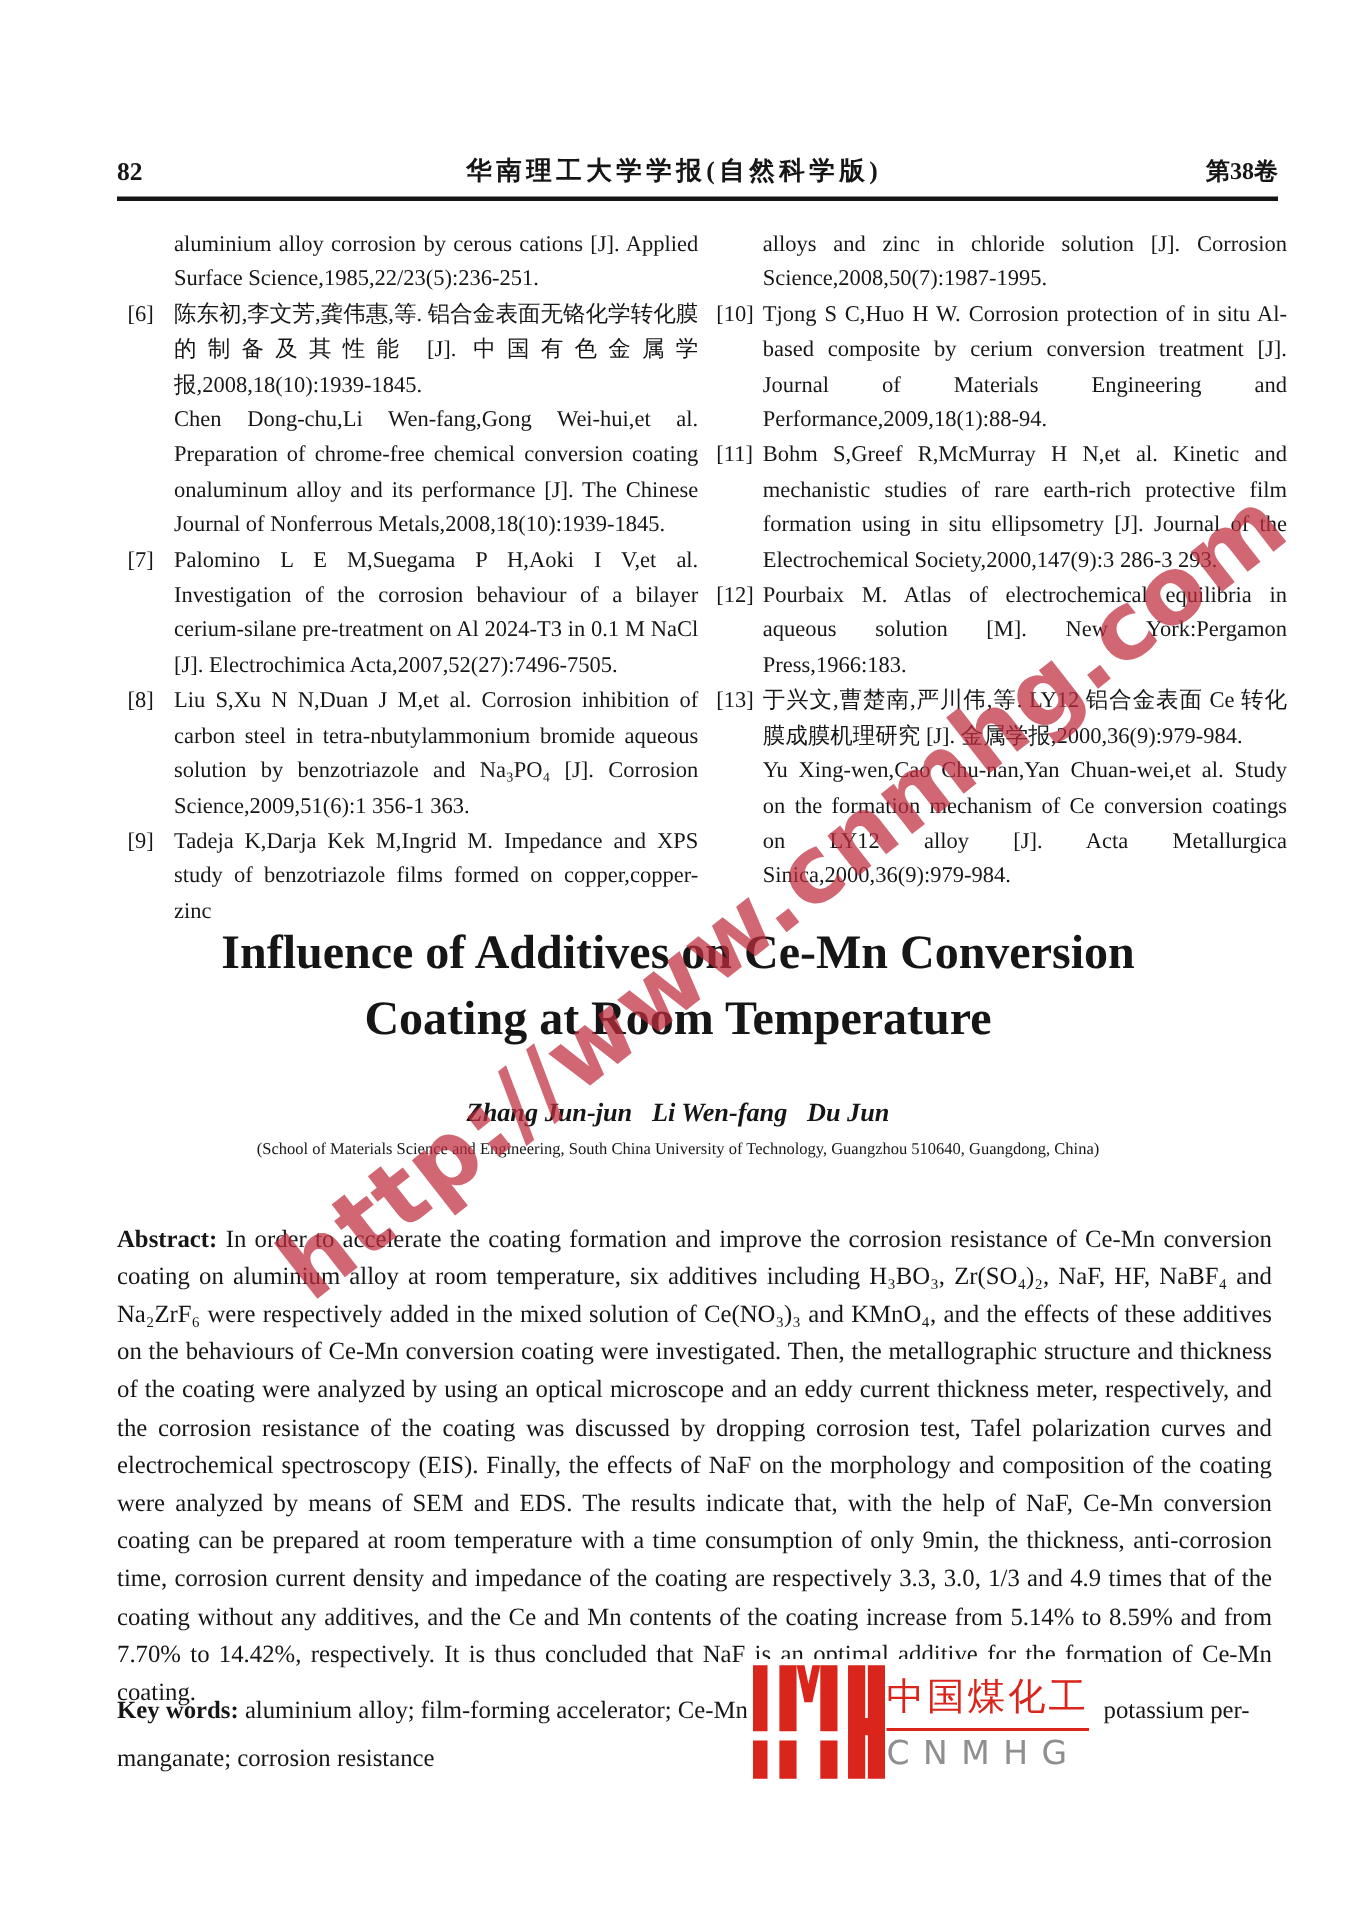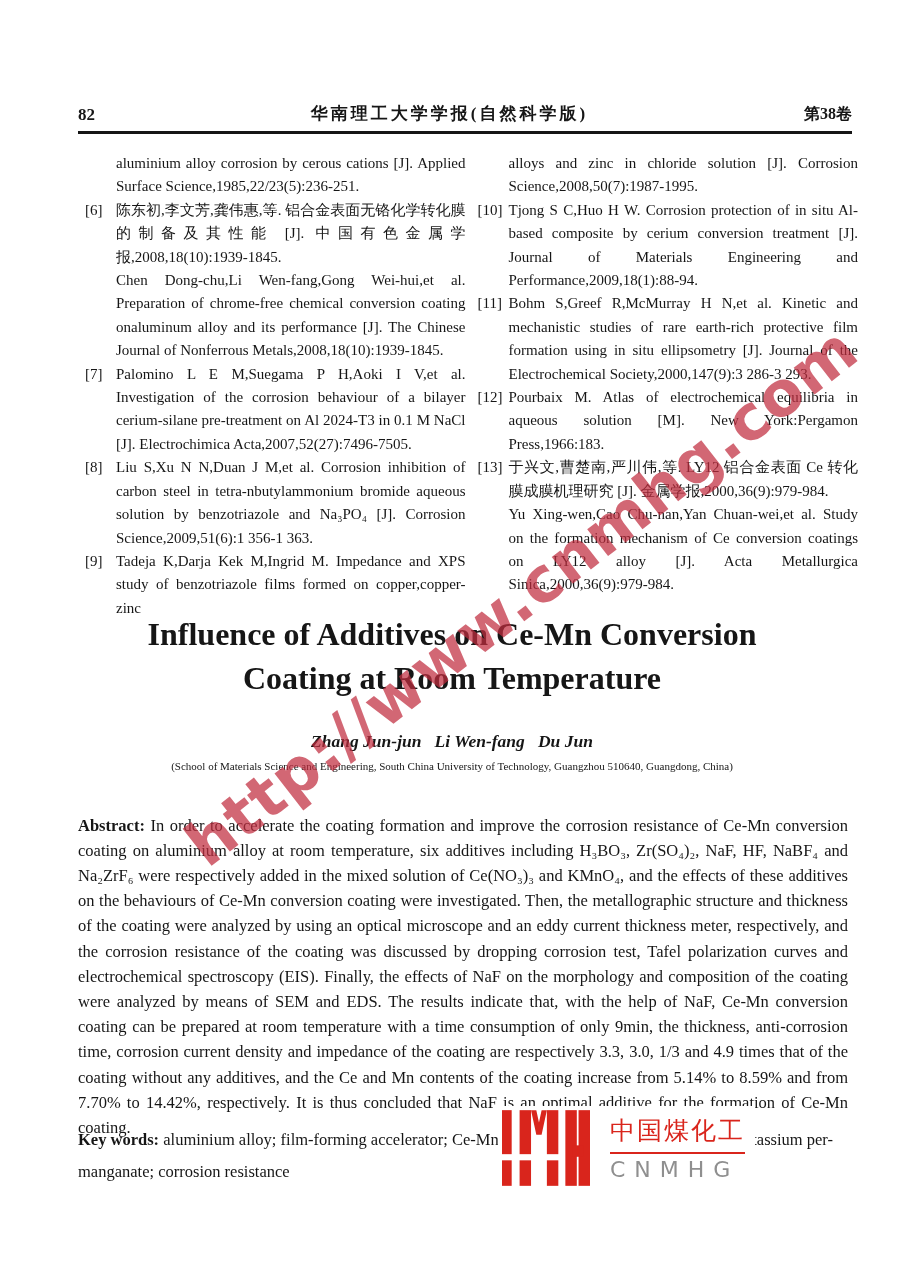--- a/index.html
+++ b/index.html
@@ -66,21 +66,21 @@
     font-family:"DejaVu Sans","Liberation Sans",sans-serif;
     font-size:62px;font-weight:bold;letter-spacing:1px;
     color:rgba(193,45,62,0.72);
     pointer-events:none;z-index:5;
     white-space:nowrap;
   }
   
   .logo{
     position:absolute;left:498px;top:1106px;z-index:6;
     background:#fff;
-    display:flex;align-items:center;gap:20px;
+    display:flex;align-items:center;gap:1px;
     padding:4px 10px 4px 4px;
   }
   .logo-textcol{display:flex;flex-direction:column;}
   .logo-cn{
     font-family:"DejaVu Sans","Liberation Sans",sans-serif;
     font-size:25px;color:#d9251c;letter-spacing:2px;
     padding-bottom:5px;border-bottom:2px solid #d9251c;
   }
   .logo-en{
     font-family:"DejaVu Sans","Liberation Sans",sans-serif;

